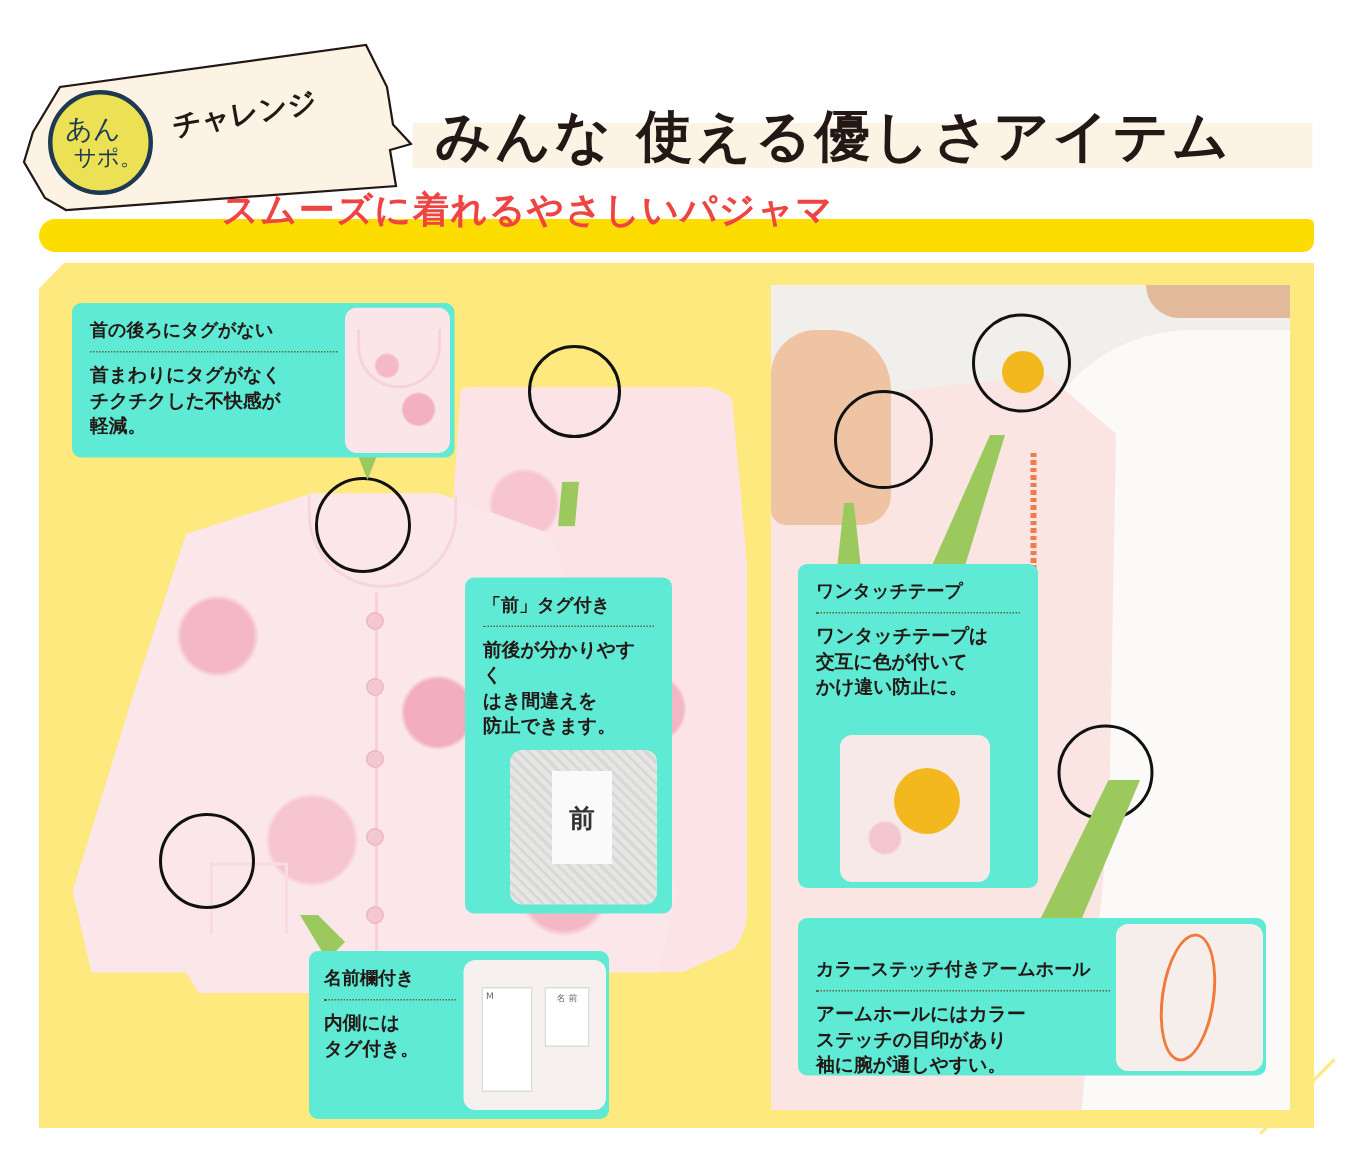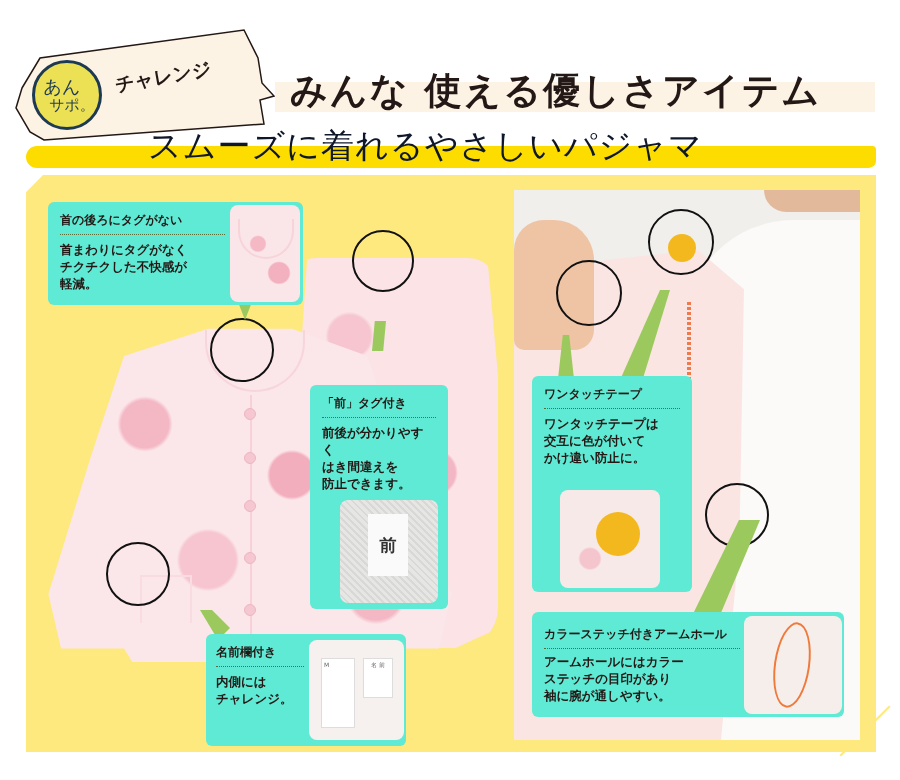--- a/index.html
+++ b/index.html
@@ -22,22 +22,22 @@
   .title-band { position: absolute; left: 275px; top: 82px; width: 600px; height: 30px; background: #fdf3e4; }
   .title {
     position: absolute; left: 290px; top: 66px; font-size: 37px; font-weight: bold; letter-spacing: 2px;
     color: #231815; white-space: nowrap;
   }
   .subtitle-band {
     position: absolute; left: 26px; top: 146px; width: 850px; height: 22px; background: #fddc00;
     border-radius: 12px 4px 8px 12px;
   }
   .subtitle {
-    position: absolute; left: 148px; top: 124px; font-size: 33px; font-weight: normal; letter-spacing: 1px;
-    color: #0f172a; white-space: nowrap;
+    position: absolute; left: 148px; top: 124px; font-size: 24px; font-weight: bold; letter-spacing: 1px;
+    color: #ef4444; white-space: nowrap;
   }
 
   
   .panel {
     position: absolute; left: 26px; top: 175px; width: 850px; height: 577px; background: #fee97e;
     clip-path: polygon(2% 0, 100% 0, 100% 100%, 0 100%, 0 3%);
   }
   .panel-shadow { position: absolute; left: 830px; top: 730px; width: 70px; height: 2px; background: #fee97e; transform: rotate(-45deg); }
 
   
@@ -100,21 +100,21 @@
   .c3 .thumb .lbl1 { position: absolute; left: 12px; top: 18px; width: 34px; height: 70px; background: #fff; border: 1px solid #ddd; font-size: 6px; padding: 2px; color: #666; }
   .c3 .thumb .lbl2 { position: absolute; left: 54px; top: 18px; width: 30px; height: 40px; background: #fff; border: 1px solid #ddd; font-size: 6px; padding: 2px; color: #666; text-align: center; }
   .t3 { left: 200px; top: 610px; width: 30px; height: 30px; clip-path: polygon(0 0, 40% 0, 100% 60%, 60% 100%); }
 
   .c4 { left: 532px; top: 376px; width: 160px; height: 216px; padding: 10px 12px; }
   .c4 .thumb { left: 28px; top: 114px; width: 100px; height: 98px; background: radial-gradient(circle at 30% 70%, #f4c5cd 0 10%, transparent 12%), #f7e9e8; }
   .c4 .thumb .yellow { position: absolute; left: 36px; top: 22px; width: 44px; height: 44px; border-radius: 50%; background: #f3b81e; }
   .t4a { left: 558px; top: 335px; width: 16px; height: 44px; clip-path: polygon(30% 0, 70% 0, 100% 100%, 0 100%); }
   .t4b { left: 620px; top: 290px; width: 50px; height: 90px; clip-path: polygon(80% 0, 100% 0, 45% 100%, 0 100%); }
 
-  .c5 { left: 532px; top: 612px; width: 312px; height: 105px; padding: 14px 12px; font-family: Liberation Mono, monospace; }
+  .c5 { left: 532px; top: 612px; width: 312px; height: 105px; padding: 26px 12px; }
   .c5 .thumb { left: 212px; top: 4px; width: 98px; height: 98px; background: #f6eeea; }
   .c5 .thumb .arm { position: absolute; left: 30px; top: 6px; width: 36px; height: 86px; border: 2px solid #f07a3c; border-radius: 50%; transform: rotate(8deg); }
   .t5 { left: 690px; top: 520px; width: 70px; height: 100px; clip-path: polygon(70% 0, 100% 0, 40% 100%, 0 100%); }
 </style>
 </head>
 <body>
 
 <svg class="badge-svg" viewBox="0 0 270 115">
   <polygon points="10,60 28,30 232,2 246,30 250,55 262,68 248,72 252,96 32,112 18,104 4,80" fill="#fdf3e4" stroke="#231815" stroke-width="1.5"></polygon>
 </svg>
@@ -188,21 +188,21 @@
 防止できます。</div>
   <div class="thumb">
     <div class="tag">前</div>
   </div>
 </div>
 
 <div class="callout c3">
   <div style="width:88px">
     <div class="head">名前欄付き</div>
     <div class="body">内側には
-チャレンジ。</div>
+タグ付き。</div>
   </div>
   <div class="thumb">
     <div class="lbl1">M</div>
     <div class="lbl2">名 前</div>
   </div>
 </div>
 
 <div class="callout c4">
   <div class="head">ワンタッチテープ</div>
   <div class="body">ワンタッチテープは

